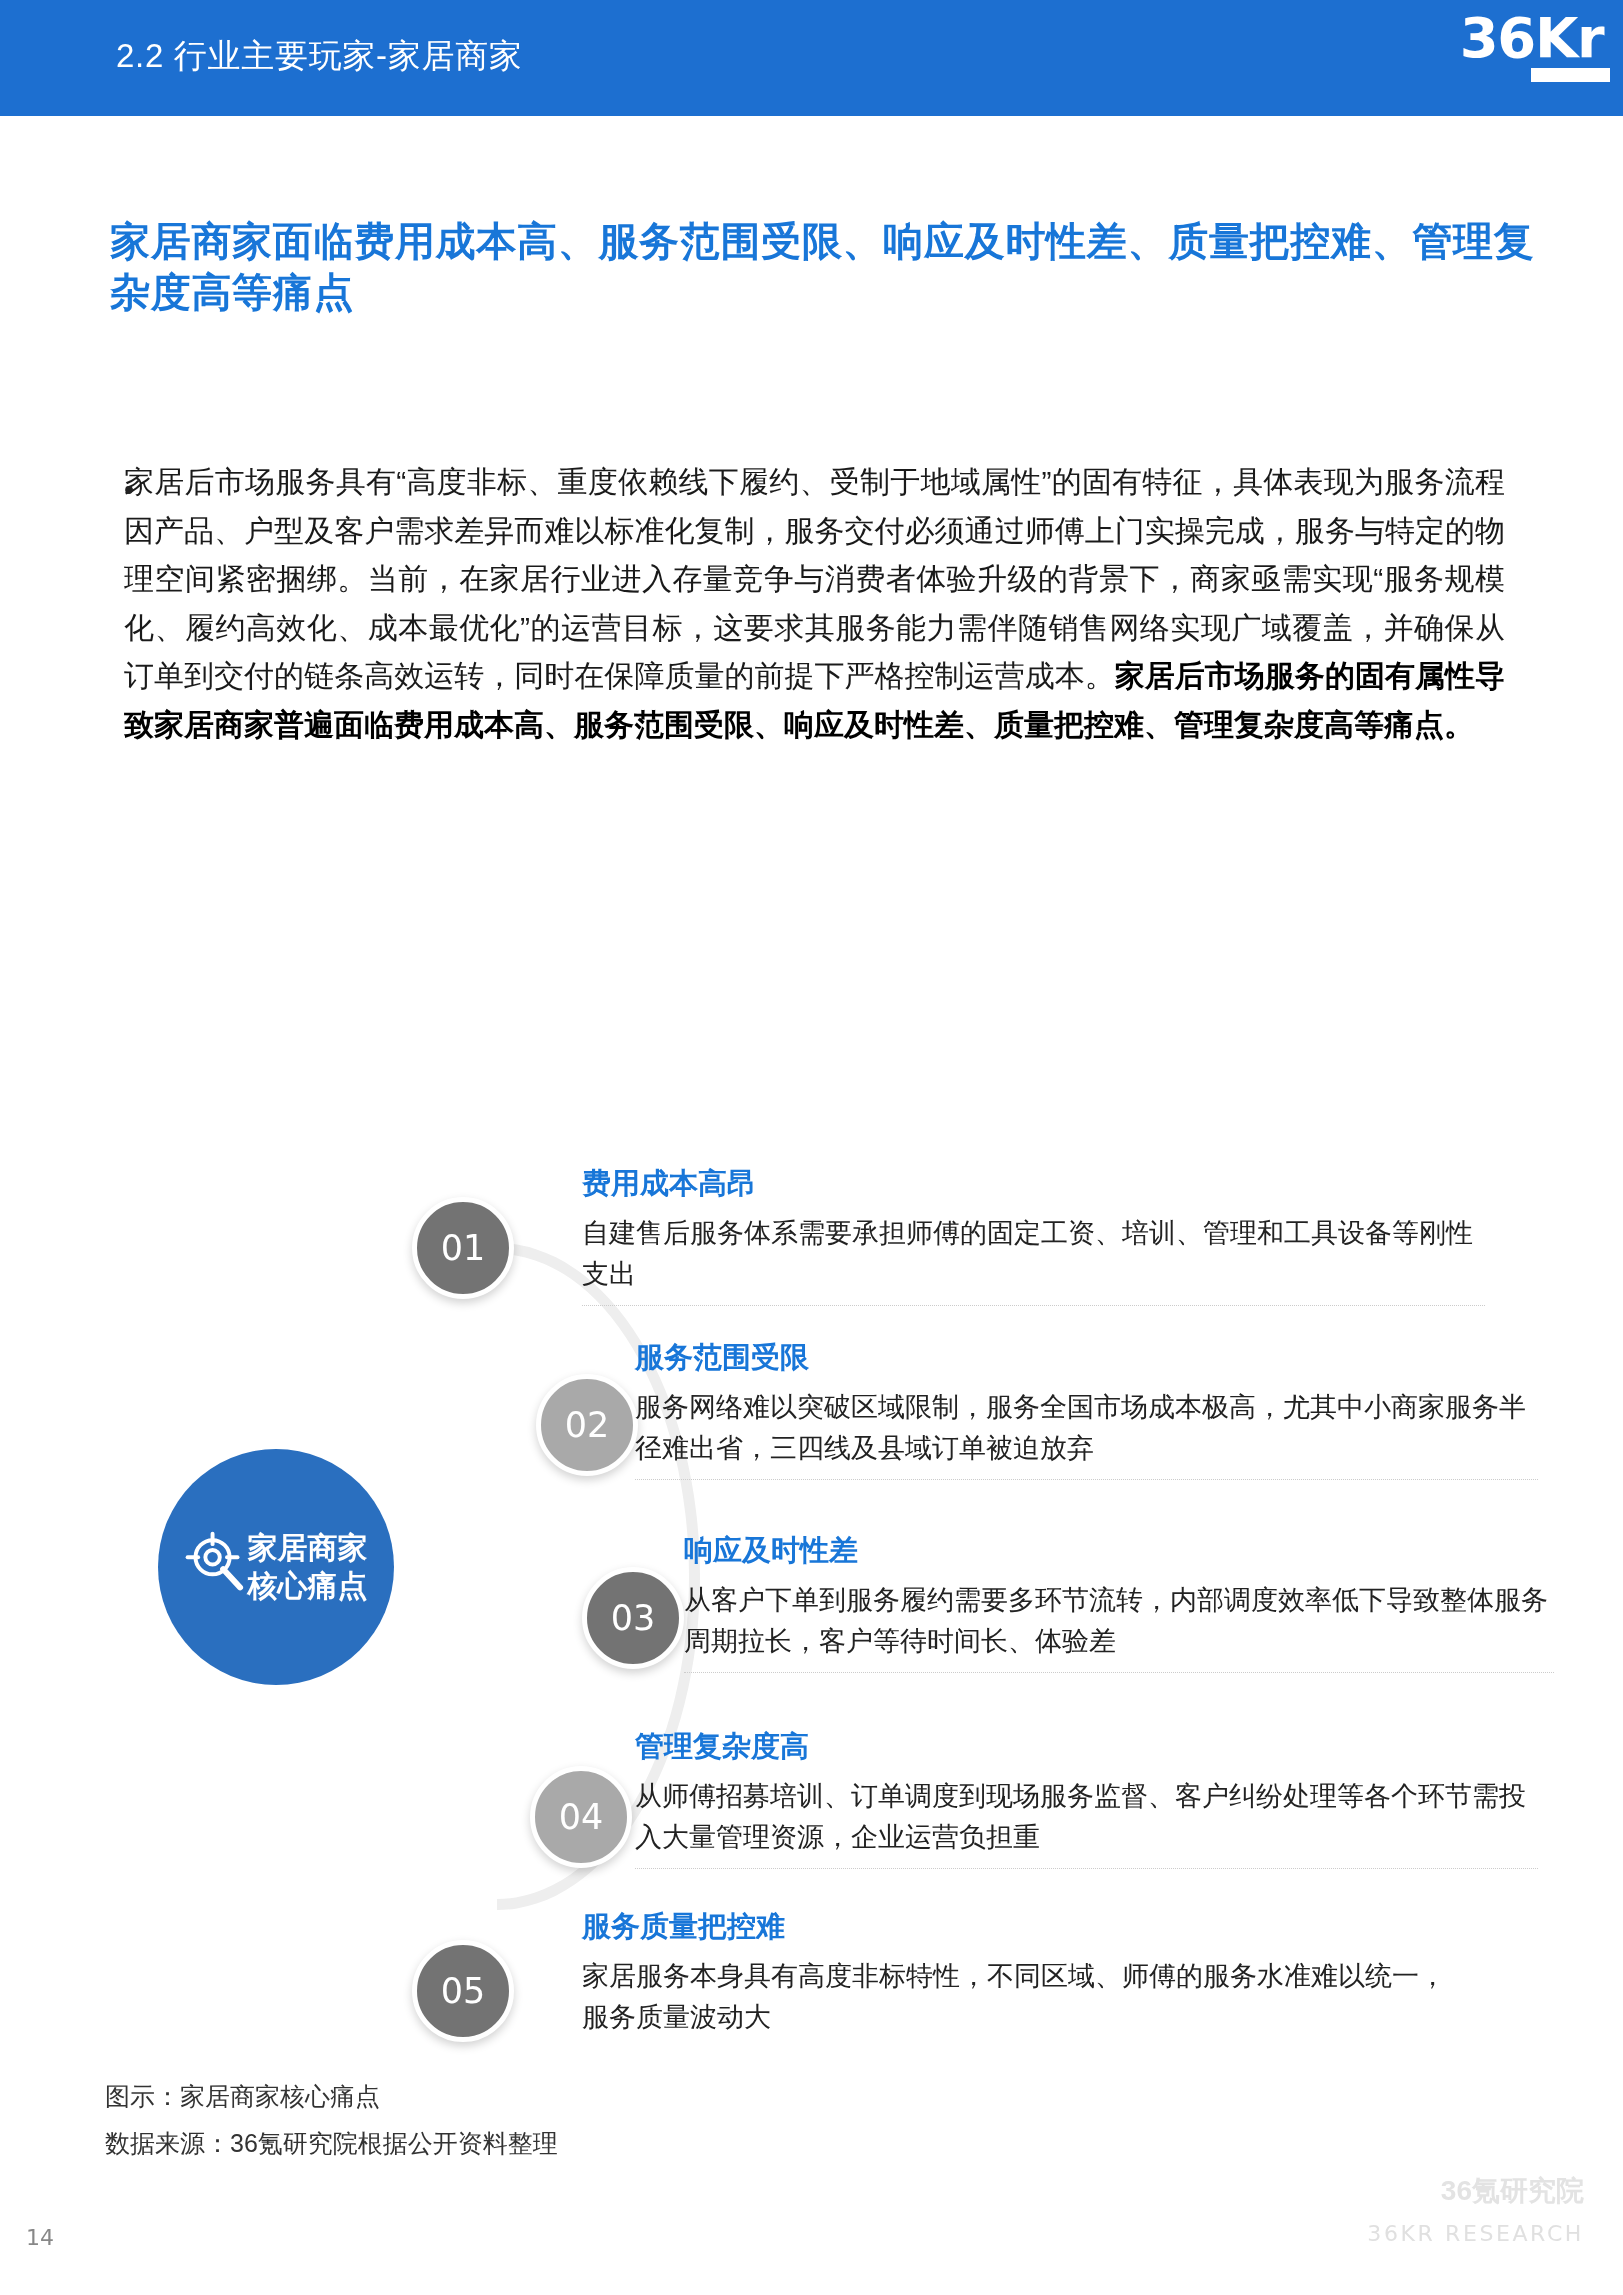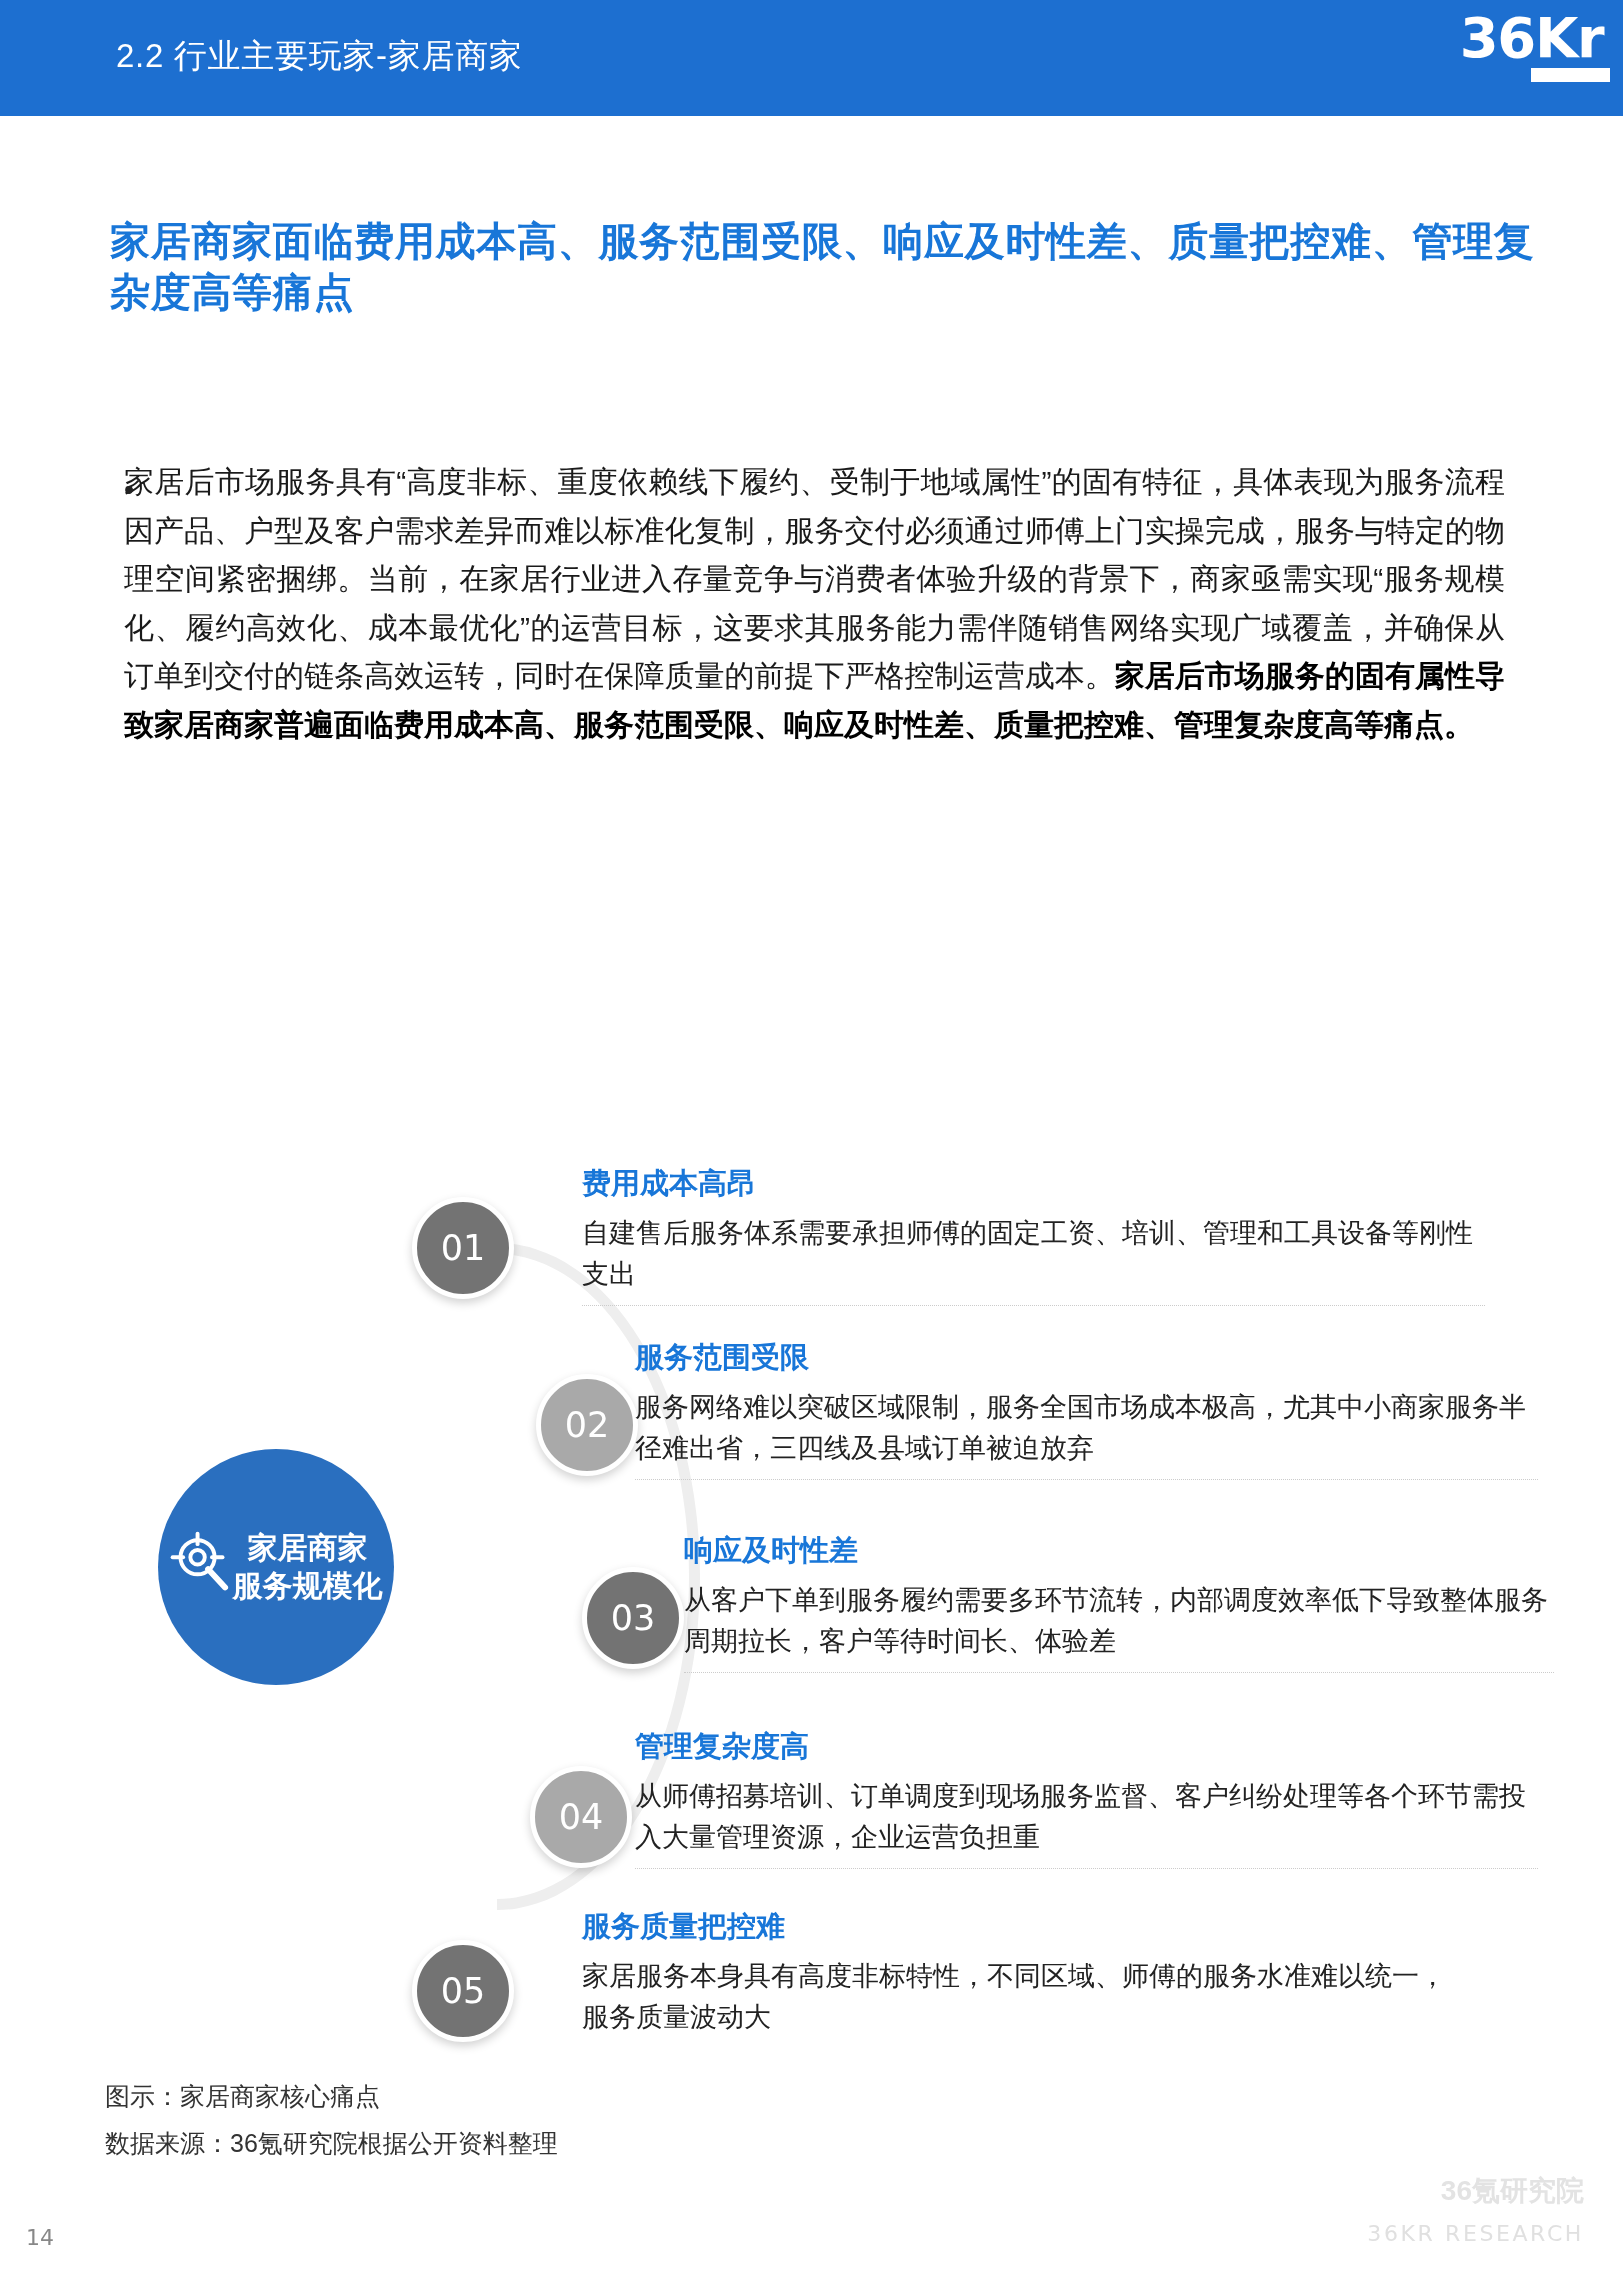--- a/index.html
+++ b/index.html
@@ -252,21 +252,21 @@
         <circle cx="42" cy="40" r="26" fill="none" stroke="#ffffff" stroke-width="6"></circle>
         <circle cx="42" cy="40" r="11" fill="none" stroke="#ffffff" stroke-width="6"></circle>
         <line x1="42" y1="4" x2="42" y2="20" stroke="#ffffff" stroke-width="6" stroke-linecap="round"></line>
         <line x1="4" y1="40" x2="20" y2="40" stroke="#ffffff" stroke-width="6" stroke-linecap="round"></line>
         <line x1="64" y1="40" x2="80" y2="40" stroke="#ffffff" stroke-width="6" stroke-linecap="round"></line>
         <line x1="58" y1="58" x2="84" y2="86" stroke="#ffffff" stroke-width="9" stroke-linecap="round"></line>
       </svg>
     </div>
     <div class="hub-label">
       <span>家居商家</span><br>
-      <span>服务规模化</span>
+      <span>核心痛点</span>
     </div>
   </div>
 
   <div class="step">
     <div class="circle blue" style="left:314px; top:85px;">01</div>
     <div class="step-body" style="left:484px; top:52px; width:903px;">
       <div class="step-title">费用成本高昂</div>
       <div class="step-desc">自建售后服务体系需要承担师傅的固定工资、培训、管理和工具设备等刚性支出</div>
       <div class="step-rule"></div>
     </div>

